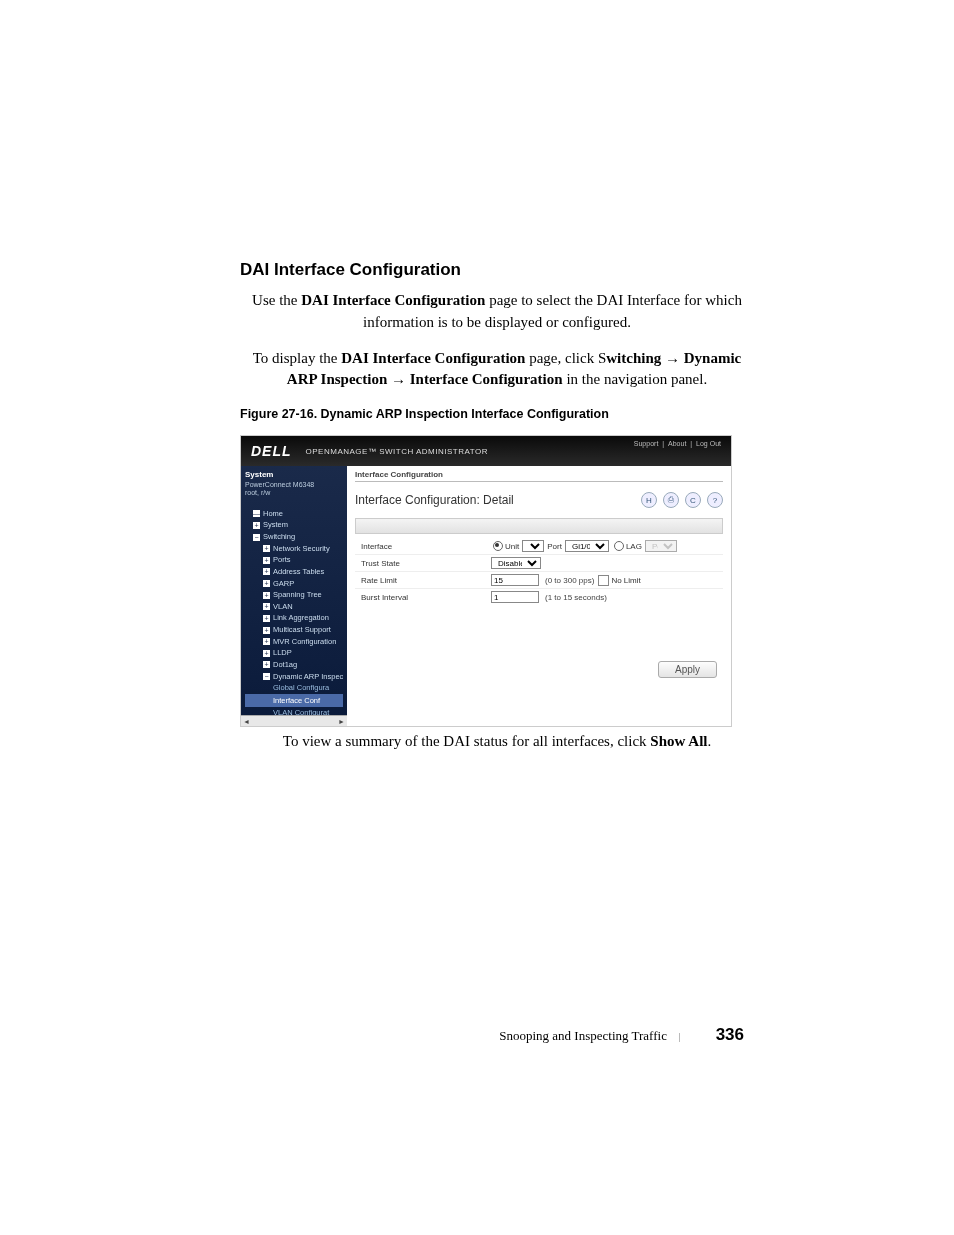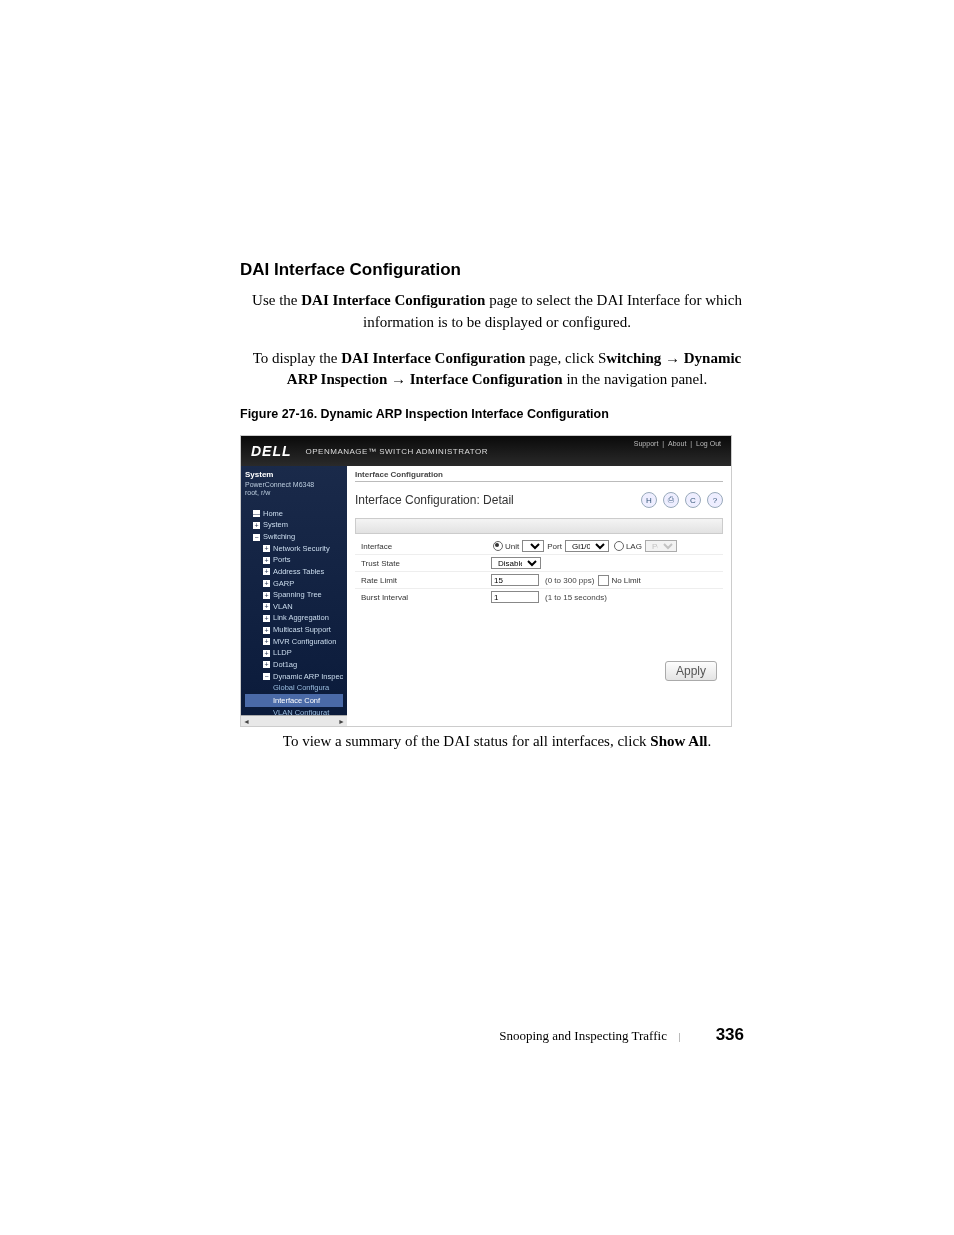--- a/index.html
+++ b/index.html
@@ -229,26 +229,26 @@
     position: absolute;
     top: 1px; left: 1px;
     width: 4px; height: 4px;
     background: #333;
     border-radius: 50%;
   }
   .ss-apply {
     position: absolute;
     right: 14px;
     top: 195px;
-    font-size: 12px;
+    font-size: 10px;
     color: #555;
     background: linear-gradient(#fdfdfd, #e4e4e4);
     border: 1px solid #aaa;
     border-radius: 3px;
-    padding: 2px 10px;
+    padding: 2px 16px;
   }
 
   .footer {
     position: absolute;
     bottom: 190px;
     right: 210px;
     font-size: 13px;
   }
   .footer-title { font-family: Georgia, serif; }
   .footer-page {

